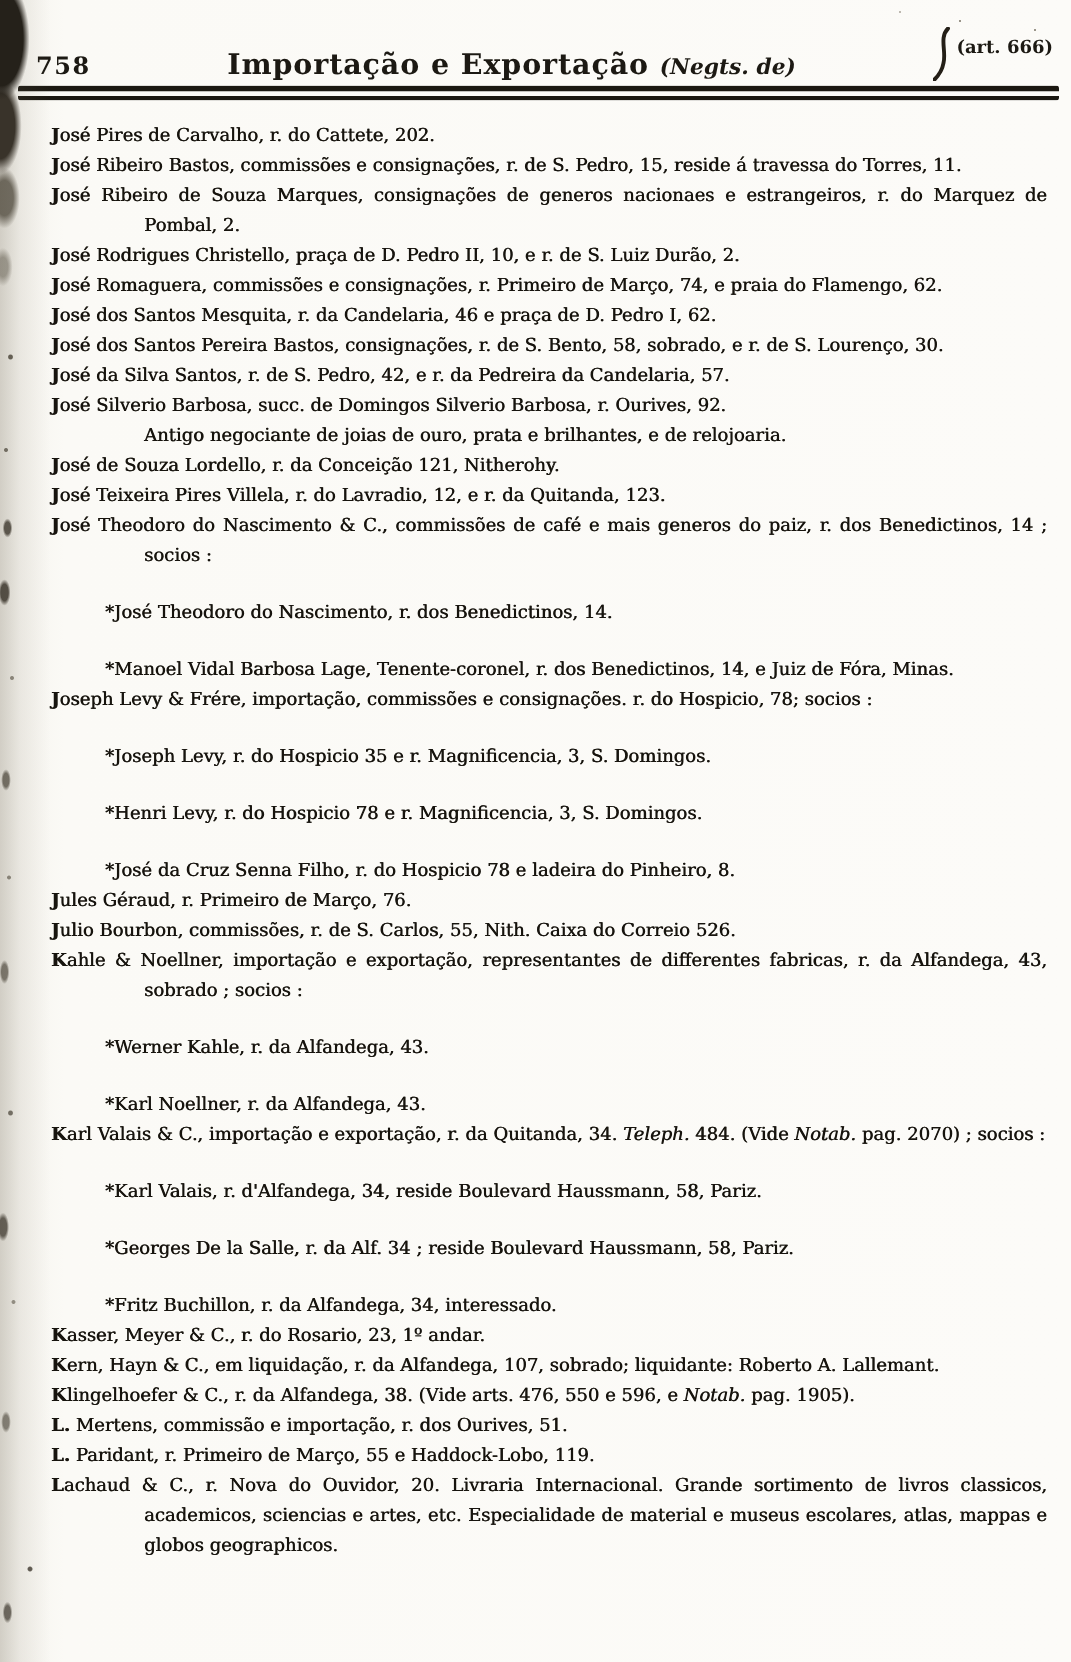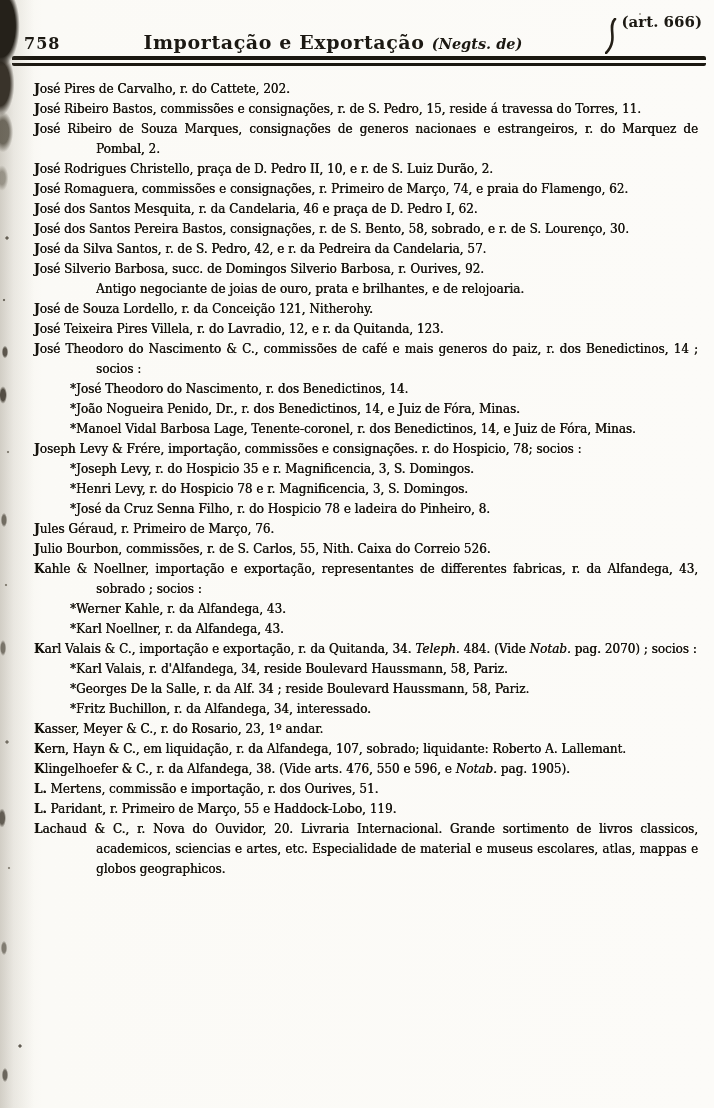--- a/index.html
+++ b/index.html
@@ -70,22 +70,22 @@
   }
   .head-title .suffix {
     font-size: 14.5px;
     font-weight: bold;
     letter-spacing: 0;
     font-style: italic;
   }
   .artref {
     flex: 0 0 auto;
     display: inline-flex;
-    align-items: flex-start;
-    font-size: 15px;
+    align-items: center;
+    font-size: 12px;
     font-weight: bold;
   }
   .ink-mark { margin-right: 3px; position: relative; top: 5px; }
   .double-rule {
     margin: 3px 8px 0 12px;
     border-top: 4px solid #1b1811;
     border-bottom: 3px solid #1b1811;
     height: 3px;
     border-radius: 2px;
   }
@@ -93,21 +93,21 @@
     margin: 13px 16px 0 34px;
     font-size: 12px;
     line-height: 20px;
     text-align: justify;
     color: #17140e;
     text-shadow: 0.35px 0 0 currentColor;
   }
   .entries p { margin: 0; }
   .entry.main    { padding-left: 62px; text-indent: -62px; }
   .entry.main::first-letter { font-weight: bold; }
-  .entry.partner { padding-left: 62px; text-indent: -26px; }
+  .entry.partner { padding-left: 62px; text-indent: -26px; margin-top: 18px; }
   .entry.note    { padding-left: 62px; }
 </style>
 </head>
 <body>
 
 <div class="page">
   <div class="scan-edge"></div>
 
   <header class="running-head">
     <span class="pageno">758</span>
@@ -134,21 +134,20 @@
       <p class="entry main">José Romaguera, commissões e consignações, r. Primeiro de Março, 74, e praia do Flamengo, 62.</p>
       <p class="entry main">José dos Santos Mesquita, r. da Candelaria, 46 e praça de D. Pedro I, 62.</p>
       <p class="entry main">José dos Santos Pereira Bastos, consignações, r. de S. Bento, 58, sobrado, e r. de S. Lourenço, 30.</p>
       <p class="entry main">José da Silva Santos, r. de S. Pedro, 42, e r. da Pedreira da Candelaria, 57.</p>
       <p class="entry main">José Silverio Barbosa, succ. de Domingos Silverio Barbosa, r. Ourives, 92.</p>
       <p class="entry note">Antigo negociante de joias de ouro, prata e brilhantes, e de relojoaria.</p>
       <p class="entry main">José de Souza Lordello, r. da Conceição 121, Nitherohy.</p>
       <p class="entry main">José Teixeira Pires Villela, r. do Lavradio, 12, e r. da Quitanda, 123.</p>
       <p class="entry main">José Theodoro do Nascimento &amp; C., commissões de café e mais generos do paiz, r. dos Benedictinos, 14 ; socios :</p>
       <p class="entry partner">*José Theodoro do Nascimento, r. dos Benedictinos, 14.</p>
-      <p class="entry partner">*João Nogueira Penido, Dr., r. dos Benedictinos, 14, e Juiz de Fóra, Minas.</p>
       <p class="entry partner">*Manoel Vidal Barbosa Lage, Tenente-coronel, r. dos Benedictinos, 14, e Juiz de Fóra, Minas.</p>
       <p class="entry main">Joseph Levy &amp; Frére, importação, commissões e consignações. r. do Hospicio, 78; socios :</p>
       <p class="entry partner">*Joseph Levy, r. do Hospicio 35 e r. Magnificencia, 3, S. Domingos.</p>
       <p class="entry partner">*Henri Levy, r. do Hospicio 78 e r. Magnificencia, 3, S. Domingos.</p>
       <p class="entry partner">*José da Cruz Senna Filho, r. do Hospicio 78 e ladeira do Pinheiro, 8.</p>
       <p class="entry main">Jules Géraud, r. Primeiro de Março, 76.</p>
       <p class="entry main">Julio Bourbon, commissões, r. de S. Carlos, 55, Nith. Caixa do Correio 526.</p>
       <p class="entry main">Kahle &amp; Noellner, importação e exportação, representantes de differentes fabricas, r. da Alfandega, 43, sobrado ; socios :</p>
       <p class="entry partner">*Werner Kahle, r. da Alfandega, 43.</p>
       <p class="entry partner">*Karl Noellner, r. da Alfandega, 43.</p>

